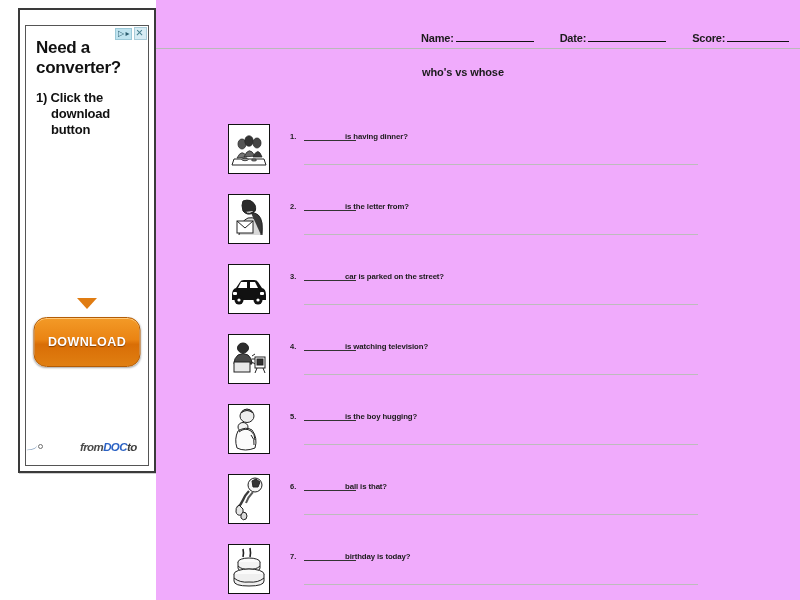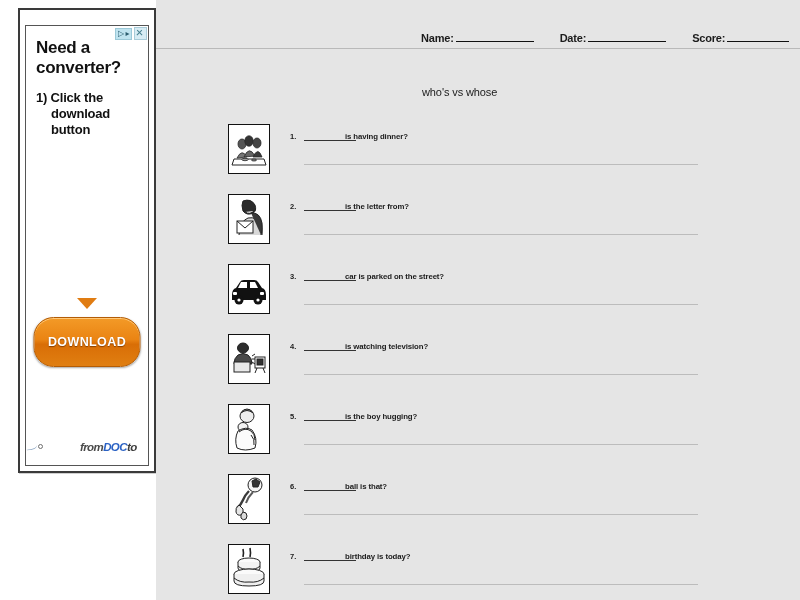--- a/index.html
+++ b/index.html
@@ -114,21 +114,21 @@
     border-right: 10px solid transparent;
     border-top: 11px solid #e07c12;
   }
   #download-button {
     position: absolute;
     left: 50%;
     top: 291px;
     transform: translateX(-50%);
     width: 105px;
     height: 48px;
-    border-radius: 20px;
+    border-radius: 13px;
     background: linear-gradient(to bottom, #f39a27 0%, #ea8413 45%, #d96e06 55%, #e07f12 100%);
     border: 1px solid #b35c05;
     box-shadow: inset 0 1px 0 #ffc878, 0 1px 2px rgba(0,0,0,.35);
     display: flex;
     align-items: center;
     justify-content: center;
     cursor: pointer;
   }
   #download-button span {
     color: #ffffff;
@@ -173,21 +173,21 @@
   .lg-pdf  { color: #d1252c; padding-left: 20px; }
   .lg-tm   { font-size: 6px; vertical-align: super; color: #777; }
 
   
   #worksheet {
     position: absolute;
     left: 156px;
     top: 0;
     width: 644px;
     height: 600px;
-    background: #e5e5e5;
+    background: #f0abfc;
   }
   #header-fields {
     position: absolute;
     left: 265px;
     top: 32px;
     display: flex;
     align-items: flex-end;
     font-size: 11px;
     font-weight: bold;
     letter-spacing: -0.2px;
@@ -213,24 +213,23 @@
     top: 48px;
     width: 644px;
     height: 1px;
     background: #b9b9b9;
   }
   #worksheet-title {
     position: absolute;
     left: 266px;
     top: 66px;
     font-size: 11px;
-    font-weight: normal;
+    font-weight: bold;
     letter-spacing: -0.1px;
     color: #1b1b1b;
-    margin-top: 20px;
   }
   #directions {
     position: absolute;
     left: 66px;
     top: 100px;
     font-size: 7.8px;
     letter-spacing: -0.1px;
     color: #2a2a2a;
   }
   #directions b { font-weight: bold; }

